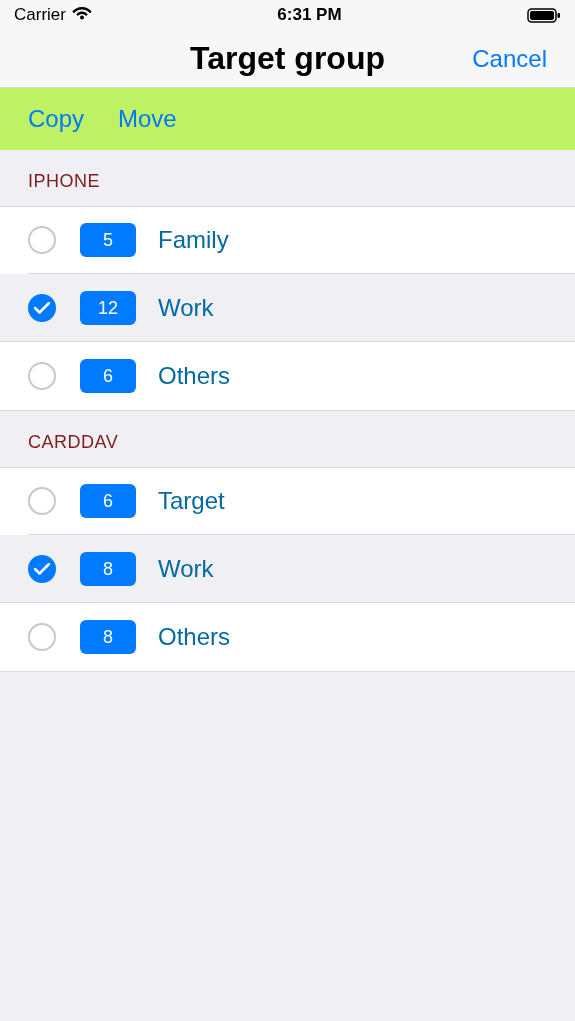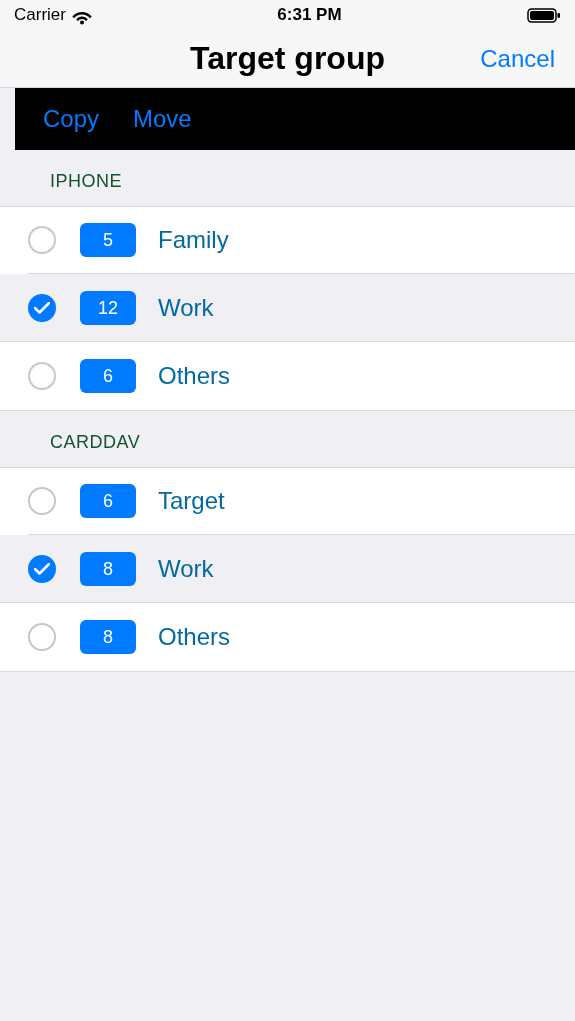--- a/index.html
+++ b/index.html
@@ -19,21 +19,21 @@
       display: flex;
       align-items: center;
       justify-content: space-between;
       padding: 0 14px;
       font-size: 17px;
       font-weight: 500;
       background: #f7f7f8;
     }
     .status-left {
       display: flex;
-      align-items: flex-end;
+      align-items: flex-start;
       gap: 6px;
     }
     .wifi-icon svg {
       display: block;
     }
     .status-time {
       font-weight: 700;
     }
     .battery-icon svg {
       display: block;
@@ -47,48 +47,46 @@
       background: #f7f7f8;
       border-bottom: 1px solid #d9d9dd;
     }
     .nav-title {
       font-size: 32px;
       font-weight: 700;
       color: #000;
     }
     .nav-cancel {
       position: absolute;
-      right: 20px;
+      right: 28px;
       font-size: 24px;
       color: #007aff;
       font-weight: 400;
     }
     .toolbar {
       height: 62px;
       display: flex;
       align-items: center;
       padding-left: 28px;
       gap: 34px;
-      background: #000000;
-      margin-left: 15px;
+      background: #bef264;
     }
     .toolbar-btn {
       font-size: 24px;
       color: #007aff;
       font-weight: 400;
     }
     .section-header {
       height: 56px;
       display: flex;
       align-items: flex-end;
       padding: 0 28px 14px 28px;
       font-size: 18px;
-      color: #14532d;
+      color: #7f1d1d;
       letter-spacing: 0.5px;
-      margin-left: 22px;
     }
     .table {
       background: #fff;
     }
     .row {
       height: 68px;
       display: flex;
       align-items: center;
       padding: 0 28px;
       position: relative;

